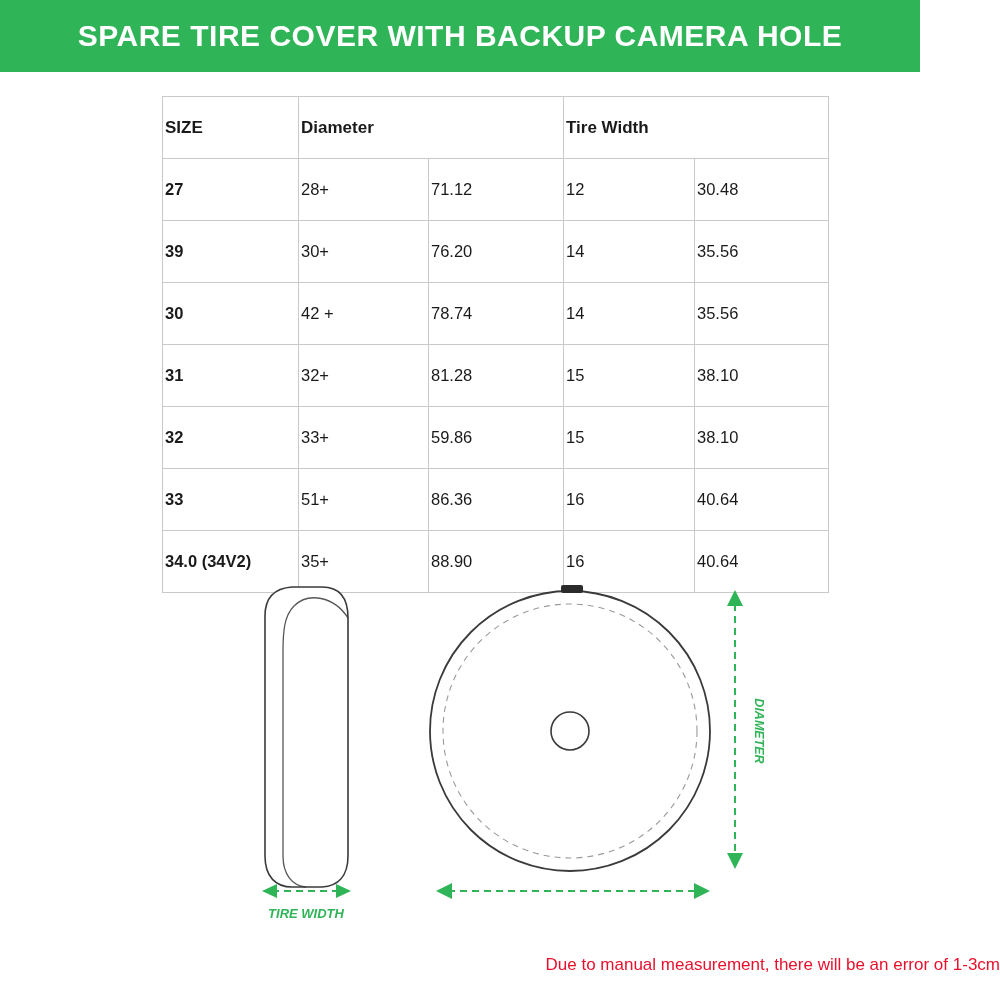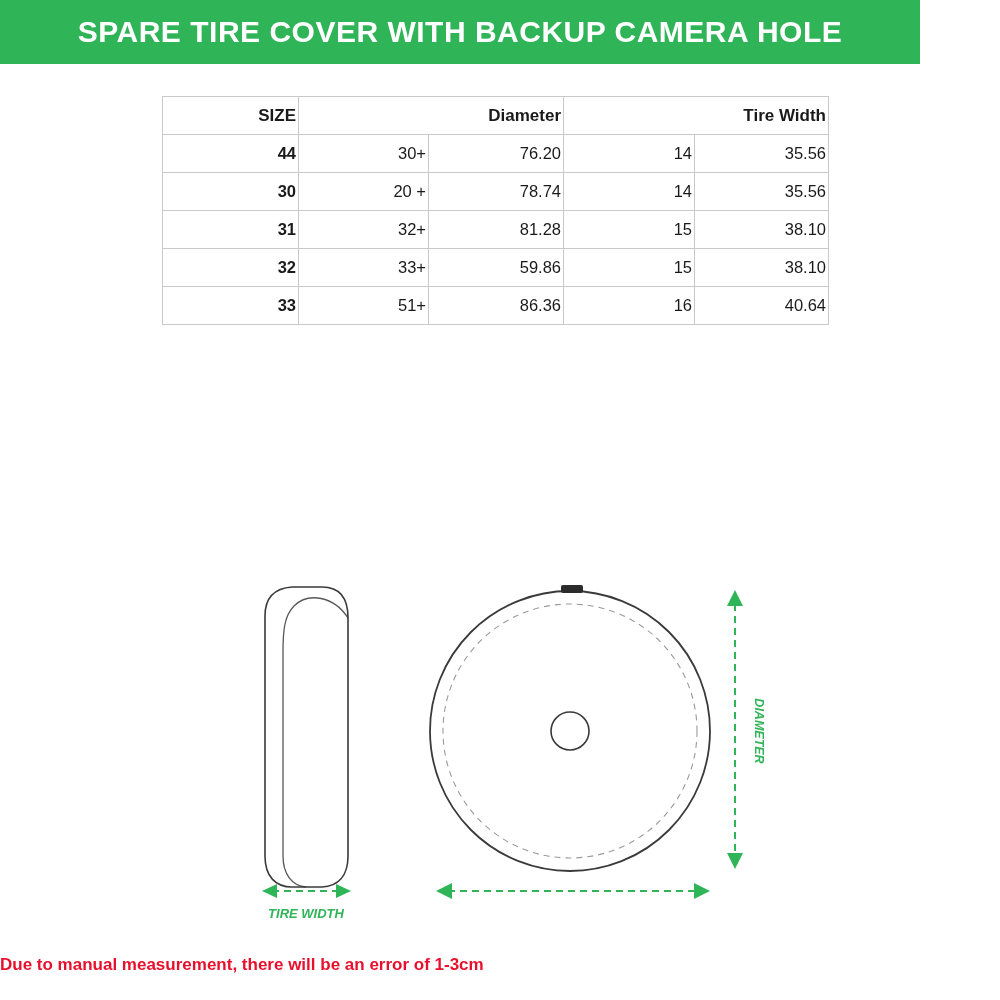--- a/index.html
+++ b/index.html
@@ -14,21 +14,21 @@
     position: relative;
     overflow: hidden;
   }
 
   
   .header-bar {
     position: absolute;
     left: 0;
     top: 0;
     width: 920px;
-    height: 64px;
+    height: 72px;
     background: #2fb457;
     display: flex;
     align-items: center;
     justify-content: center;
   }
   .header-title {
     color: #ffffff;
     font-size: 30px;
     font-weight: bold;
     letter-spacing: 0.5px;
@@ -44,25 +44,25 @@
     width: 666px;
   }
   table.size-table {
     border-collapse: collapse;
     width: 100%;
     table-layout: fixed;
   }
   table.size-table td,
   table.size-table th {
     border: 1px solid #c9c9c9;
-    text-align: right;
+    text-align: left;
     font-size: 16.5px;
     color: #1a1a1a;
     height: 37px;
-    padding: 0 2px;
+    padding: 12px 2px;
     font-weight: normal;
   }
   table.size-table th {
     font-weight: bold;
     font-size: 17px;
   }
   .col-size   { width: 136px; }
   .col-dinch  { width: 130px; }
   .col-dcm    { width: 135px; }
   .col-winch  { width: 131px; }
@@ -82,24 +82,24 @@
     height: 390px;
   }
   .diagram svg { display: block; }
 
   
   .footer-note {
     position: absolute;
     left: 0;
     top: 955px;
     width: 1000px;
-    text-align: left;
+    text-align: right;
     color: #e8112d;
     font-size: 17px;
-    font-weight: bold;
+    font-weight: normal;
   }
 </style>
 </head>
 <body>
 
 <div class="header-bar">
   <div class="header-title">SPARE TIRE COVER WITH BACKUP CAMERA HOLE</div>
 </div>
 
 <div class="table-wrap">
@@ -113,29 +113,36 @@
     </colgroup>
     <thead>
       <tr class="hdr-row">
         <th>SIZE</th>
         <th colspan="2">Diameter</th>
         <th colspan="2">Tire Width</th>
       </tr>
     </thead>
     <tbody>
       <tr class="data-row">
-        <td>44</td>
+        <td>27</td>
+        <td>28+</td>
+        <td>71.12</td>
+        <td>12</td>
+        <td>30.48</td>
+      </tr>
+      <tr class="data-row">
+        <td>39</td>
         <td>30+</td>
         <td>76.20</td>
         <td>14</td>
         <td>35.56</td>
       </tr>
       <tr class="data-row">
         <td>30</td>
-        <td>20 +</td>
+        <td>42 +</td>
         <td>78.74</td>
         <td>14</td>
         <td>35.56</td>
       </tr>
       <tr class="data-row">
         <td>31</td>
         <td>32+</td>
         <td>81.28</td>
         <td>15</td>
         <td>38.10</td>
@@ -147,20 +154,27 @@
         <td>15</td>
         <td>38.10</td>
       </tr>
       <tr class="data-row">
         <td>33</td>
         <td>51+</td>
         <td>86.36</td>
         <td>16</td>
         <td>40.64</td>
       </tr>
+      <tr class="data-row">
+        <td>34.0 (34V2)</td>
+        <td>35+</td>
+        <td>88.90</td>
+        <td>16</td>
+        <td>40.64</td>
+      </tr>
     </tbody>
   </table>
 </div>
 
 <div class="diagram">
   <svg width="1000" height="390" viewBox="0 0 1000 390" xmlns="http://www.w3.org/2000/svg">
 
     <g>
       <path d="M 265 60 C 265 38, 278 32, 292 31 L 322 31 C 338 31, 348 40, 348 62
                L 348 300 C 348 320, 338 330, 322 331 L 292 331

